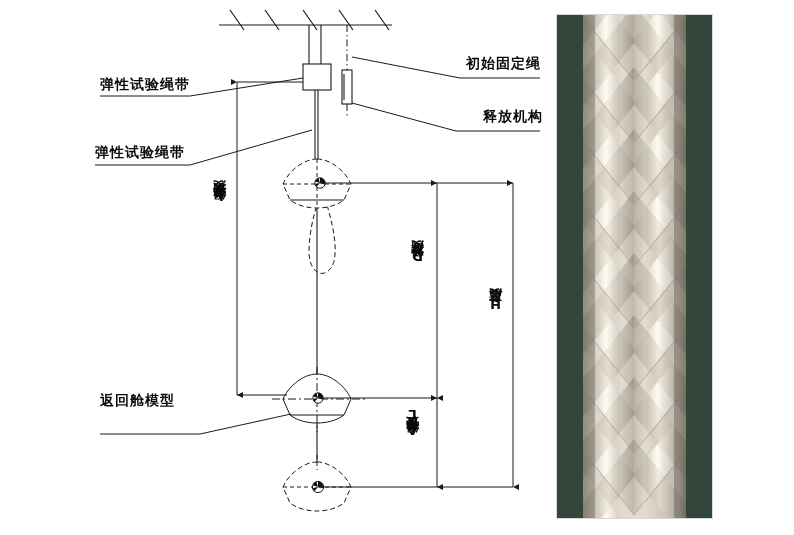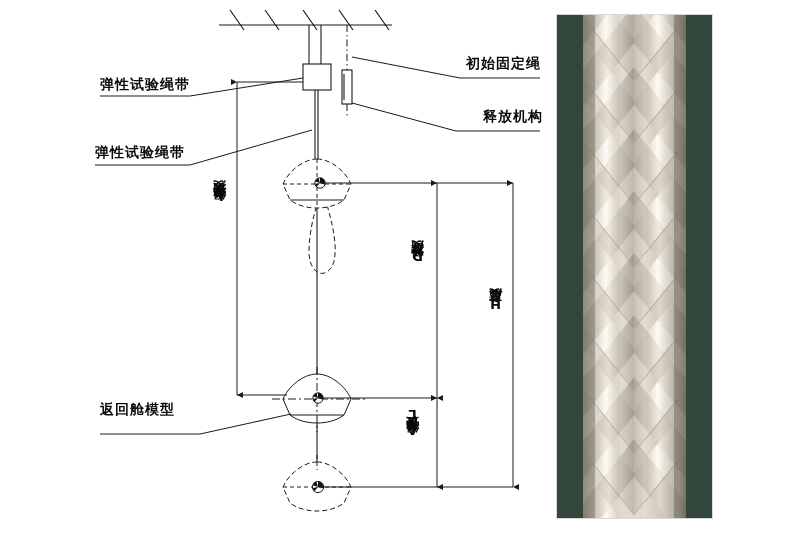--- a/index.html
+++ b/index.html
@@ -191,21 +191,21 @@
         <line x1="460" y1="78" x2="352" y2="57"></line>
         <line x1="456" y1="131" x2="540" y2="131"></line>
         <line x1="456" y1="131" x2="352" y2="103"></line>
       </g>
     </svg>
 
     <div class="lbl" style="left:100px;top:76px;">弹性试验绳带</div>
 
     <div class="lbl" style="left:95px;top:144px;">弹性试验绳带</div>
 
-    <div class="lbl" style="left:100px;top:401px;">返回舱模型</div>
+    <div class="lbl" style="left:100px;top:392px;">返回舱模型</div>
 
     <div class="lbl" style="left:466px;top:55px;">初始固定绳</div>
 
     <div class="lbl" style="left:483px;top:108px;">释放机构</div>
 
     <div class="vlbl up" style="left:211px;top:188px;">绳带初始长度L</div>
 
     <div class="vlbl up" style="left:409px;top:248px;">释放高度D</div>
 
     <div class="vlbl up" style="left:404px;top:406px;">绳带伸长量ΔL</div>

